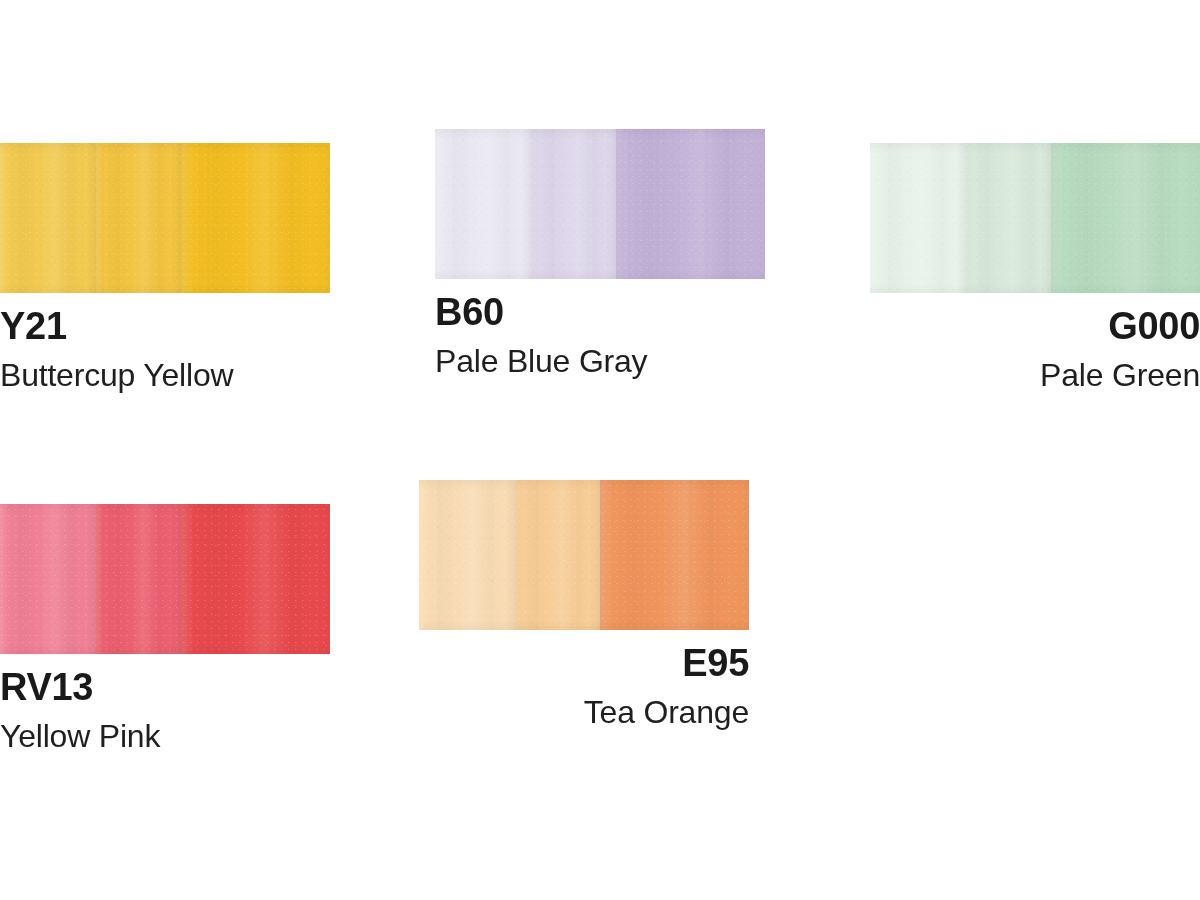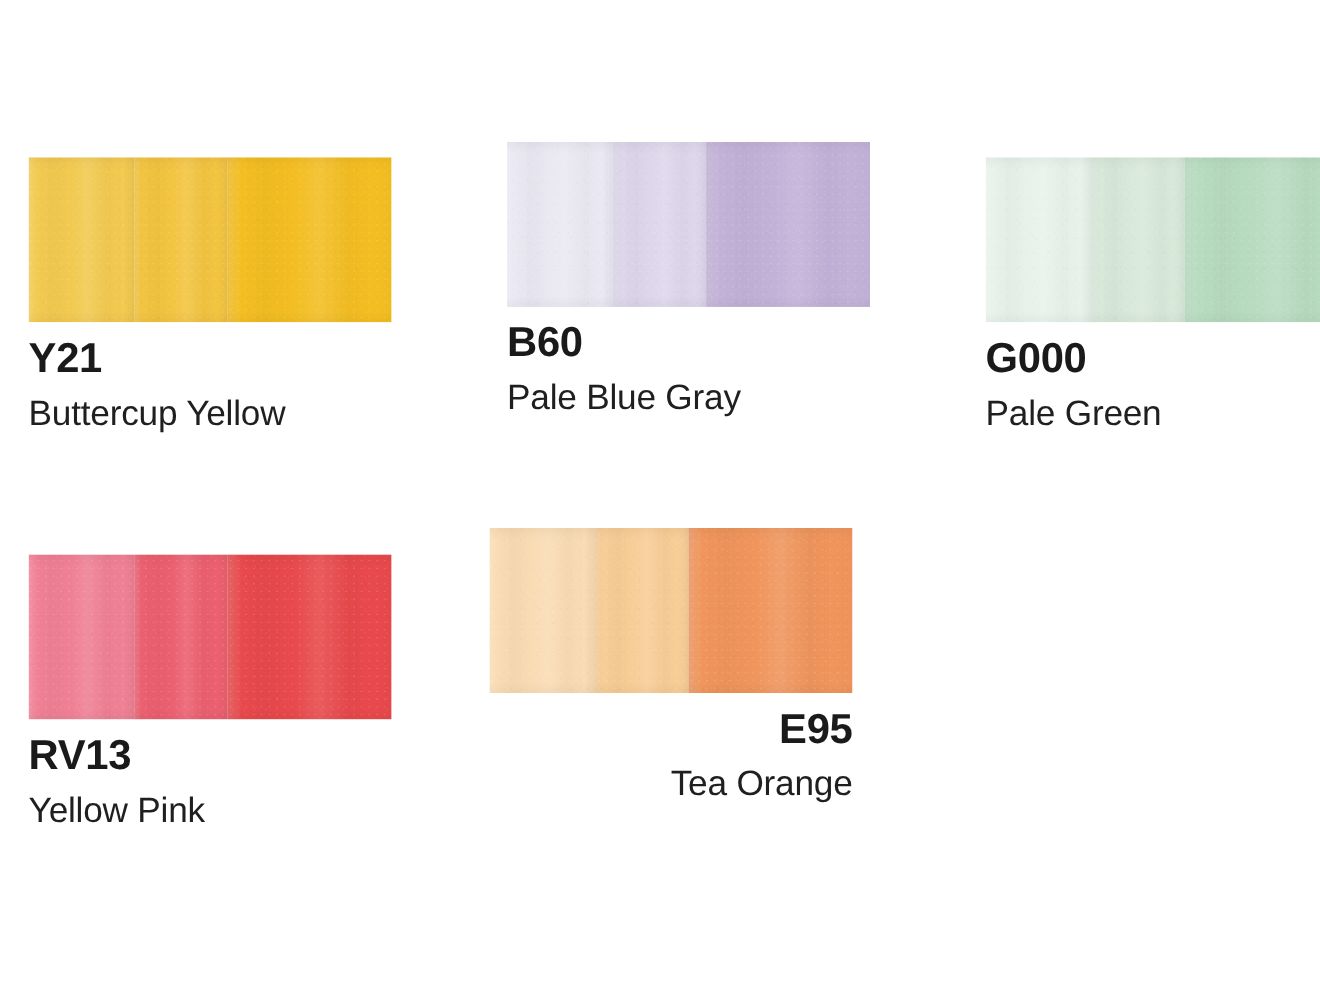--- a/index.html
+++ b/index.html
@@ -20,21 +20,20 @@
     position: relative;
     width: 1200px;
     height: 900px;
     background: #ffffff;
   }
 
   
   .swatch-card {
     position: absolute;
     width: 330px;
-    margin-left: 26px;
   }
 
   
   .swatch-chip {
     position: relative;
     width: 330px;
     height: 150px;
     overflow: hidden;
   }
 
@@ -168,21 +167,21 @@
         <div class="seam" style="left: calc(29% - 8px);"></div>
         <div class="seam" style="left: calc(55% - 8px);"></div>
         <div class="edge-shade"></div>
         <div class="grain"></div>
       </div>
       <div class="caption">
         <div class="color-code">B60</div>
         <div class="color-name">Pale Blue Gray</div>
       </div>
     </div>
-    <div class="swatch-card" style="left: 870px; top: 143px; width: 330px;">
+    <div class="swatch-card" style="left: 870px; top: 143px; width: 330px; text-align: right;">
       <div class="swatch-chip">
         <div class="band-row">
           <div class="ink-band b1" style="background: rgb(232, 242, 234);"></div>
           <div class="ink-band b2" style="background: rgb(216, 233, 218);"></div>
           <div class="ink-band b3" style="background: rgb(184, 220, 192);"></div>
         </div>
         <div class="seam" style="left: calc(29% - 8px);"></div>
         <div class="seam" style="left: calc(55% - 8px);"></div>
         <div class="edge-shade"></div>
         <div class="grain"></div>

